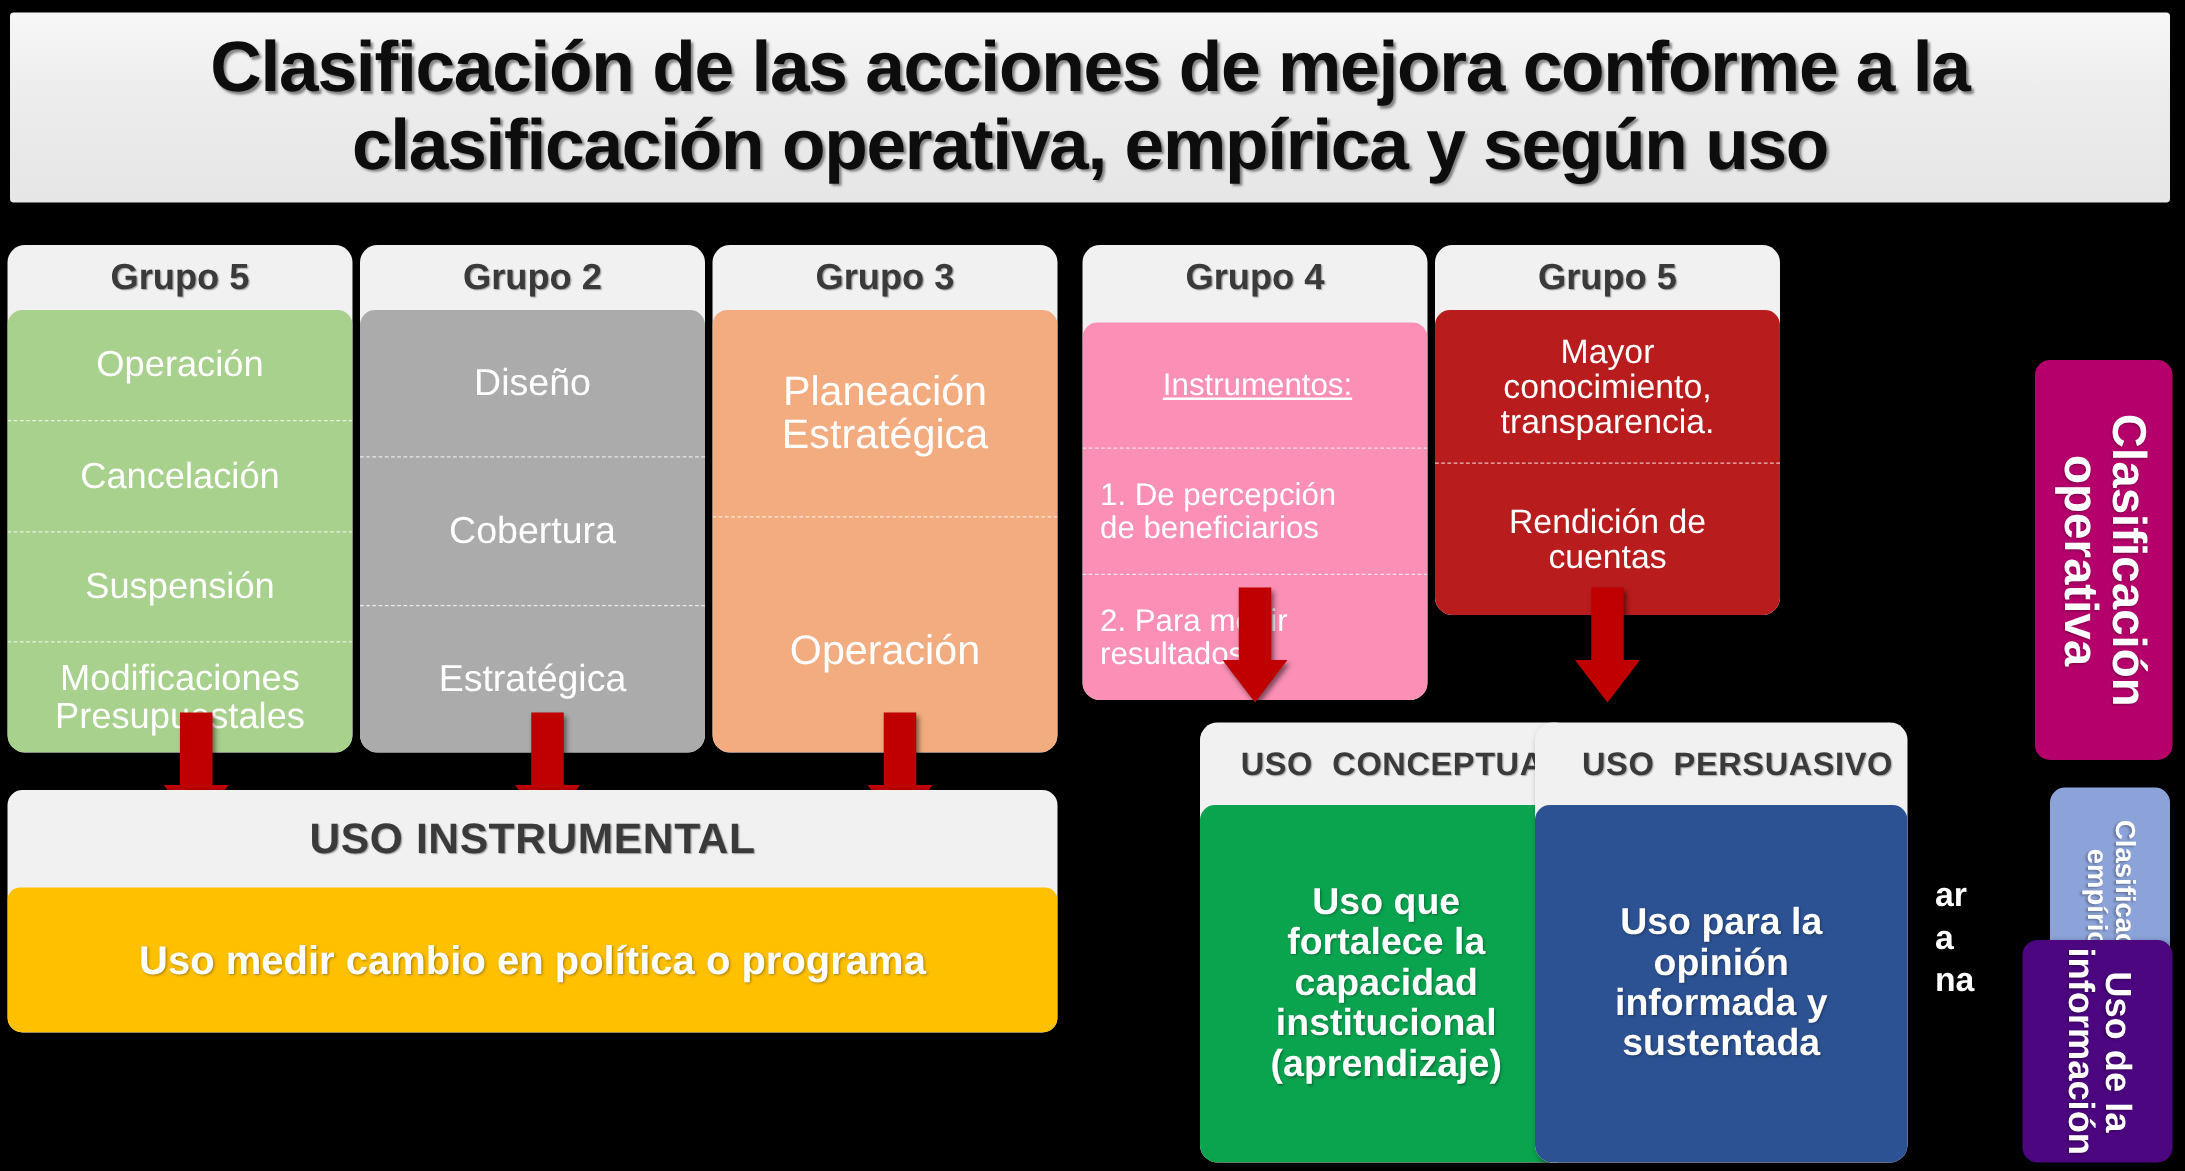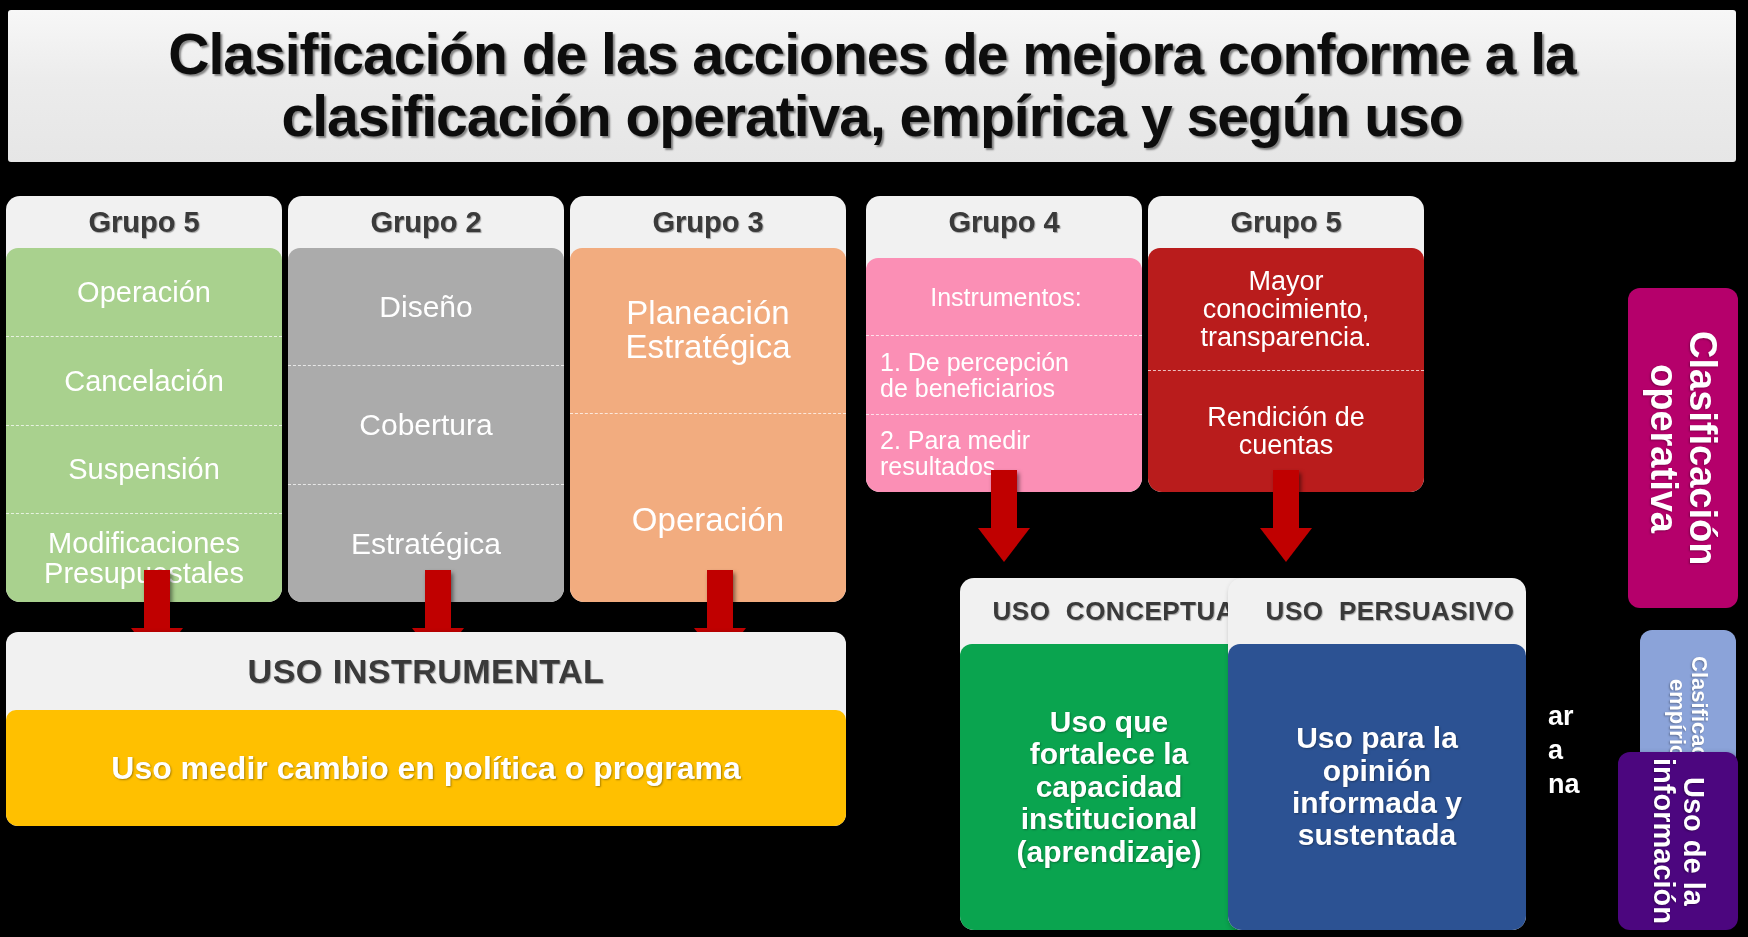--- a/index.html
+++ b/index.html
@@ -59,33 +59,33 @@
     box-sizing:border-box;
     border-bottom:1px dashed rgba(255,255,255,.72);
     white-space:pre-line;
   }
   .cell:last-child{border-bottom:none;}
 
   
   #g1{left:6px;  top:196px; width:276px; height:406px;}
   #g2{left:288px;top:196px; width:276px; height:406px;}
   #g3{left:570px;top:196px; width:276px; height:406px;}
-  #g4{left:866px;top:196px; width:276px; height:296px;gap:10px;}
+  #g4{left:866px;top:196px; width:276px; height:364px;gap:10px;}
   #g5{left:1148px;top:196px;width:276px; height:296px;}
 
   #g1 .group-body{background:#a9d18e;}
   #g2 .group-body{background:#ababab;}
   #g3 .group-body{background:#f2ac7f;gap:24px;}
   #g4 .group-body{background:#fb8fb5;}
   #g5 .group-body{background:#b91c1c;}
 
   #g3 .cell{font-size:33px;}
   #g1 .cell{font-size:29px;}
   #g4 .cell{font-size:25px;text-align:left;justify-content:flex-start;padding-left:14px;}
-  #g4 .cell.c0{text-align:center;justify-content:center;padding-left:12px;}
+  #g4 .cell.c0{text-align:center;justify-content:center;padding-left:12px;text-decoration:underline;}
   #g5 .cell{font-size:27px;}
 
   
   .arrow{
     position:absolute;
     width:52px;
     filter:drop-shadow(2px 3px 2px rgba(0,0,0,.5));
   }
   .arrow .shaft{
     width:26px;background:#c00000;margin:0 auto;

